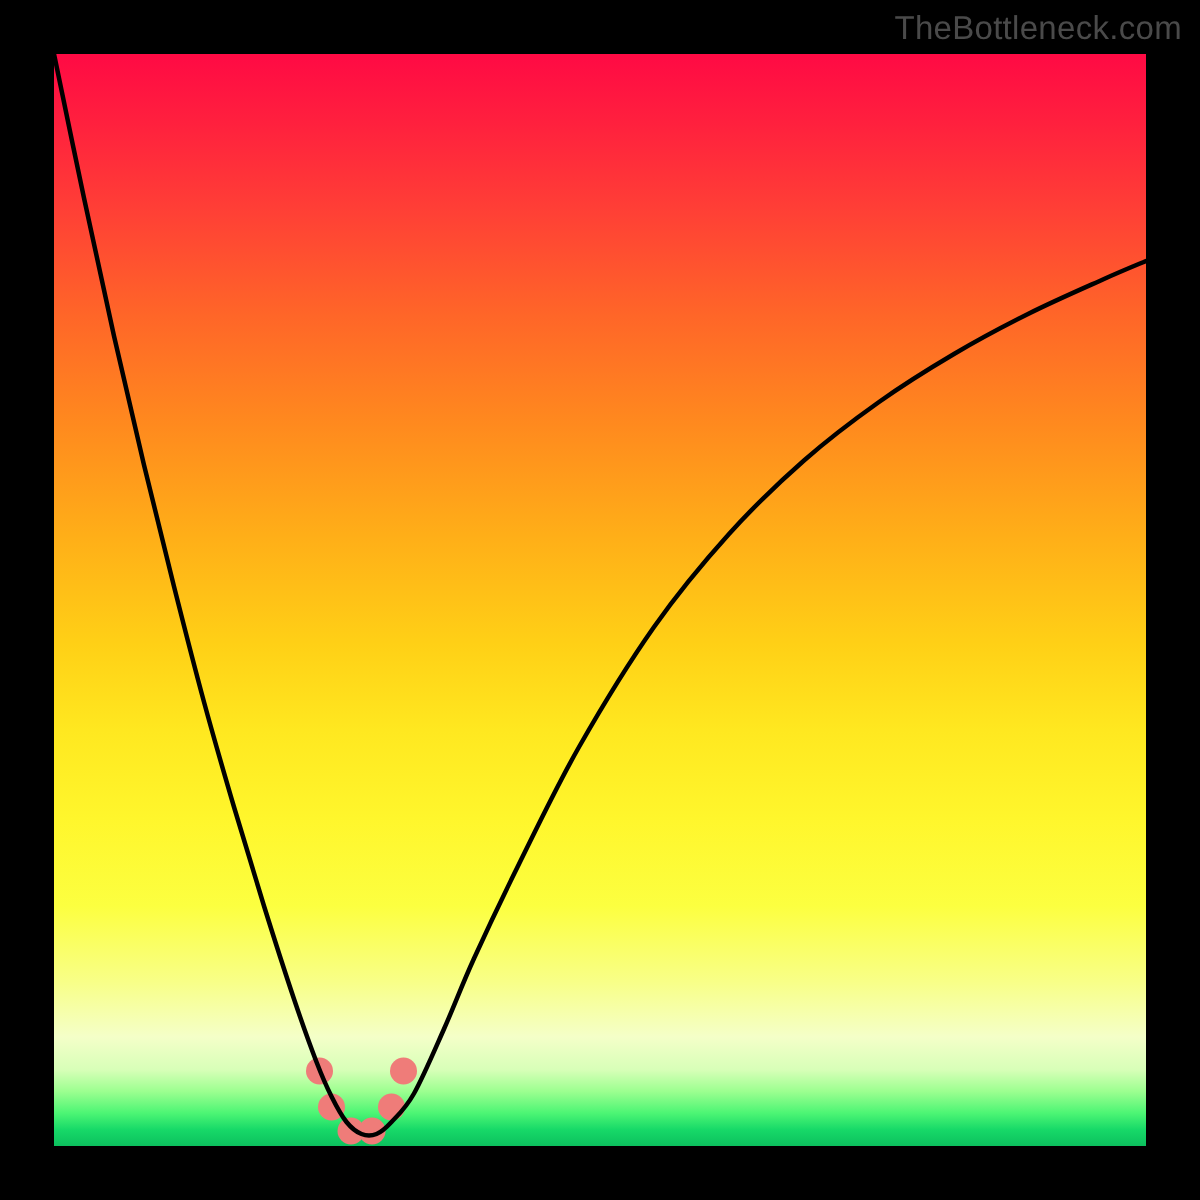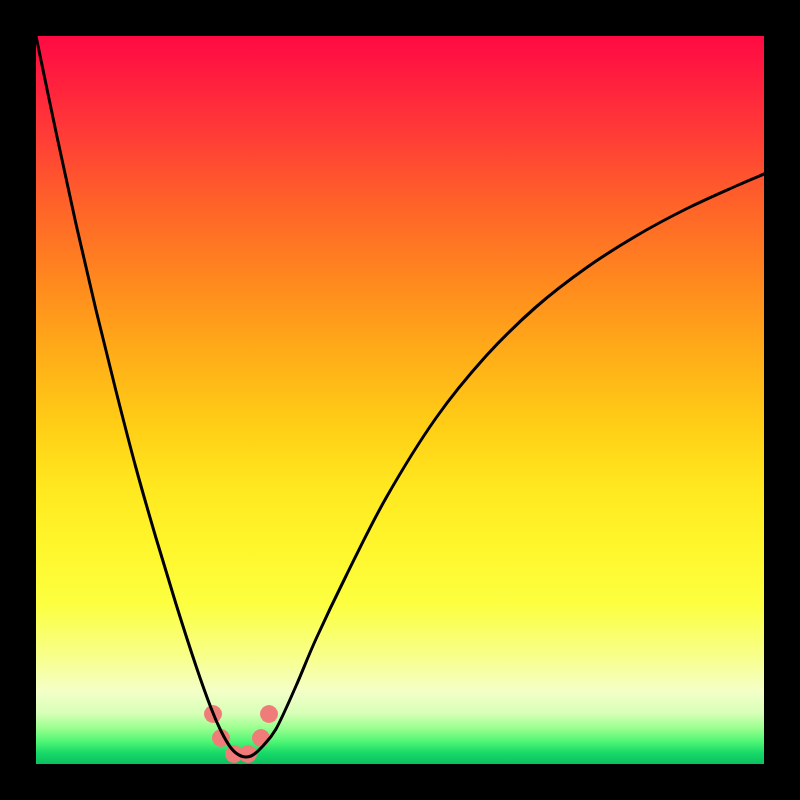--- a/index.html
+++ b/index.html
@@ -65,20 +65,21 @@
     font-size: 22px;
     letter-spacing: 0.2px;
     font-weight: 400;
     user-select: none;
   }
 </style>
 </head>
 <body>
 
 <div class="frame">
+  <div class="watermark">TheBottleneck.com</div>
 
   <div class="plot-area">
     <div class="gradient"></div>
 
     <svg class="curve-svg" viewBox="0 0 728 728">
       <g id="marker-group">
           <circle cx="177" cy="678" r="9" fill="#ef7c79"></circle>
           <circle cx="185" cy="702" r="9" fill="#ef7c79"></circle>
           <circle cx="198" cy="718" r="9" fill="#ef7c79"></circle>
           <circle cx="212" cy="718" r="9" fill="#ef7c79"></circle>

